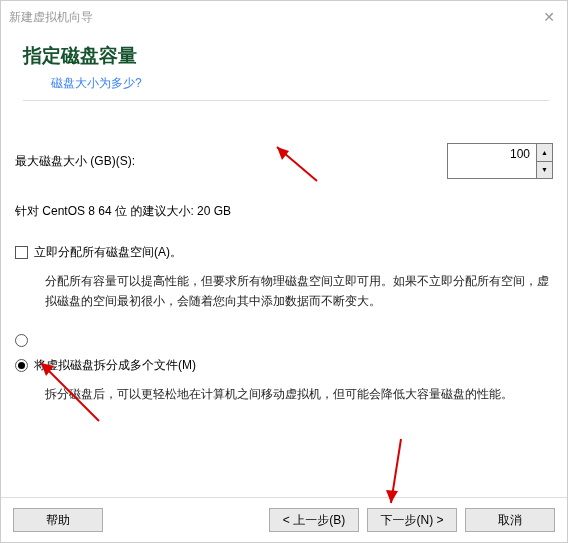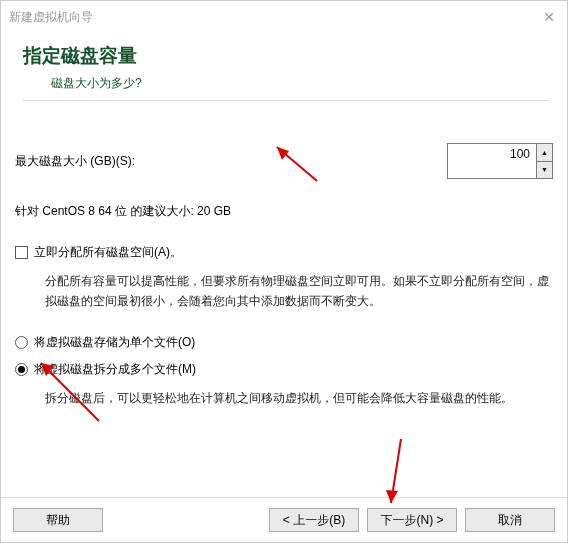--- a/index.html
+++ b/index.html
@@ -4,21 +4,21 @@
   <style>
     * { margin: 0; padding: 0; box-sizing: border-box; font-family: "Microsoft YaHei", "SimSun", Arial, sans-serif; }
     html, body { width: 568px; height: 543px; }
     .window { width: 568px; height: 543px; background: #fff; position: relative; border: 1px solid #ccc; }
     .titlebar { height: 28px; display: flex; align-items: center; padding: 16px 8px; color: #999; background: #fff; }
     .titlebar .title { flex: 1; font-size: 12px; }
     .close { width: 20px; text-align: center; color: #999; font-size: 14px; cursor: default; }
 
     .header { padding: 10px 18px 6px 22px; }
     .header .h1 { font-size: 19px; font-weight: bold; color: #14532d; margin-bottom: 6px; }
-    .header .sub { font-size: 12px; color: #14532d; padding-left: 28px; }
+    .header .sub { font-size: 12px; color: #3b82f6; padding-left: 28px; }
     .divider { border-top: 1px solid #ddd; margin-top: 8px; }
 
     .content { padding: 14px 14px 0 14px; font-size: 12px; color: #000; }
     .row-size { display: flex; align-items: center; gap: 8px; margin-top: 22px; justify-content: space-between; }
     .row-size label { white-space: nowrap; }
     .spinner { display: inline-flex; border: 1px solid #7a7a7a; height: 36px; }
     .spinner input { width: 88px; height: 20px; border: none; outline: none; text-align: right; padding: 0 6px 0 4px; font-size: 12px; }
     .spinner .spin-btns { width: 16px; display: flex; flex-direction: column; border-left: 1px solid #7a7a7a; }
     .spinner .sp { flex: 1; display: flex; align-items: center; justify-content: center; font-size: 7px; background: #e9e9e9; cursor: default; line-height: 1; }
     .spinner .sp + .sp { border-top: 1px solid #7a7a7a; }
@@ -75,21 +75,20 @@
     <div class="row-rec">针对 CentOS 8 64 位 的建议大小: 20 GB</div>
 
     <div class="row-check">
       <span class="cb"></span>
       <span>立即分配所有磁盘空间(A)。</span>
     </div>
     <div class="desc">分配所有容量可以提高性能，但要求所有物理磁盘空间立即可用。如果不立即分配所有空间，虚拟磁盘的空间最初很小，会随着您向其中添加数据而不断变大。</div>
 
     <div class="row-radio">
       <span class="rb"></span>
-      <span>将虚拟磁盘存储为单个文件(O)</span>
     </div>
     <div class="row-radio">
       <span class="rb selected"></span>
       <span>将虚拟磁盘拆分成多个文件(M)</span>
     </div>
     <div class="desc">拆分磁盘后，可以更轻松地在计算机之间移动虚拟机，但可能会降低大容量磁盘的性能。</div>
 
   </div>
 
   <div class="footer">

